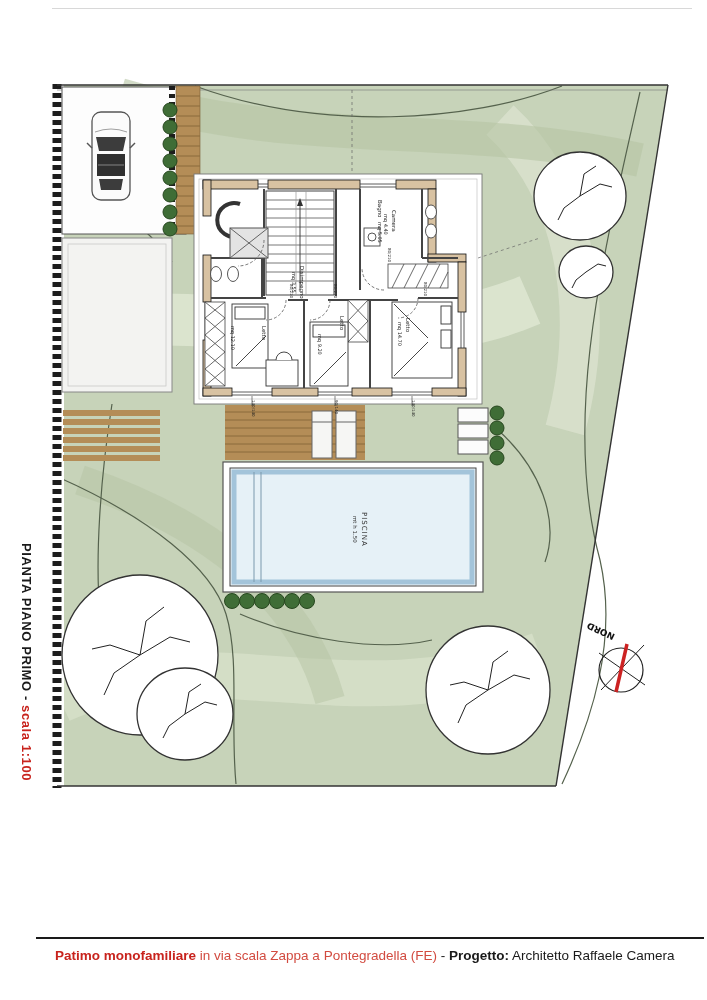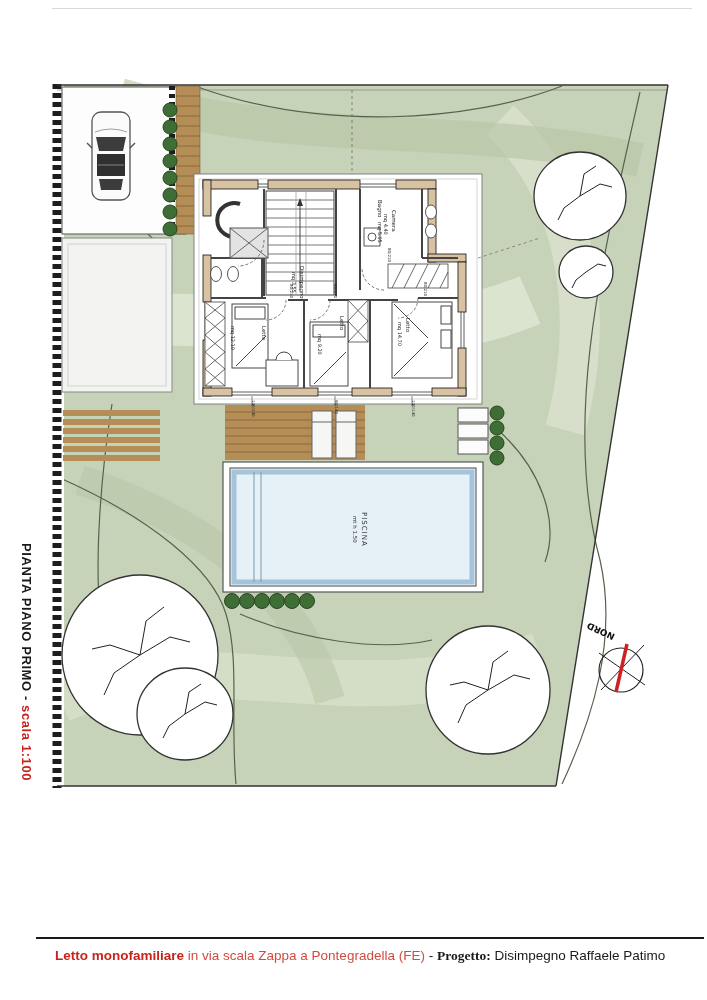--- a/index.html
+++ b/index.html
@@ -7,21 +7,21 @@
         font-family:"Liberation Sans",sans-serif;}
   .scanline-top{position:absolute;left:52px;top:8px;width:640px;height:1px;background:#d8d8d8;}
   .side-title{position:absolute;left:34px;top:543px;transform-origin:0 0;transform:rotate(90deg);
               white-space:nowrap;font:700 13px "Liberation Sans",sans-serif;letter-spacing:.6px;color:#1a1a1a;}
   .side-title .red{color:#c8231d;}
   .footer-rule{position:absolute;left:36px;top:937px;width:668px;height:2px;background:#1a1a1a;}
   .footer{position:absolute;left:55px;top:948px;width:640px;font:13.5px "Liberation Sans",sans-serif;
           color:#1a1a1a;white-space:nowrap;}
   .footer .red-b{color:#c8231d;font-weight:700;}
   .footer .red{color:#d24b40;}
-  .footer .b{font-weight:700;font-family:Liberation Serif, serif;}
+  .footer .b{font-weight:700;}
   svg text{font-family:"DejaVu Sans",sans-serif;}
 </style>
 </head>
 <body>
 
 <div class="page">
   <div class="scanline-top"></div>
 
   <svg width="707" height="1000" viewBox="0 0 707 1000">
 
@@ -350,19 +350,19 @@
   </svg>
 
   
   <div class="side-title">
     <span>PIANTA PIANO PRIMO - </span><span class="red">scala 1:100</span>
   </div>
 
   
   <div class="footer-rule"></div>
   <div class="footer">
-    <span class="red-b">Letto monofamiliare</span>
+    <span class="red-b">Patimo monofamiliare</span>
     <span class="red">in via scala Zappa a Pontegradella (FE)</span>
     <span>-</span>
     <span class="b">Progetto:</span>
-    <span>Disimpegno Raffaele Patimo</span>
+    <span>Architetto Raffaele Camera</span>
   </div>
 </div>
 
 </body></html>

